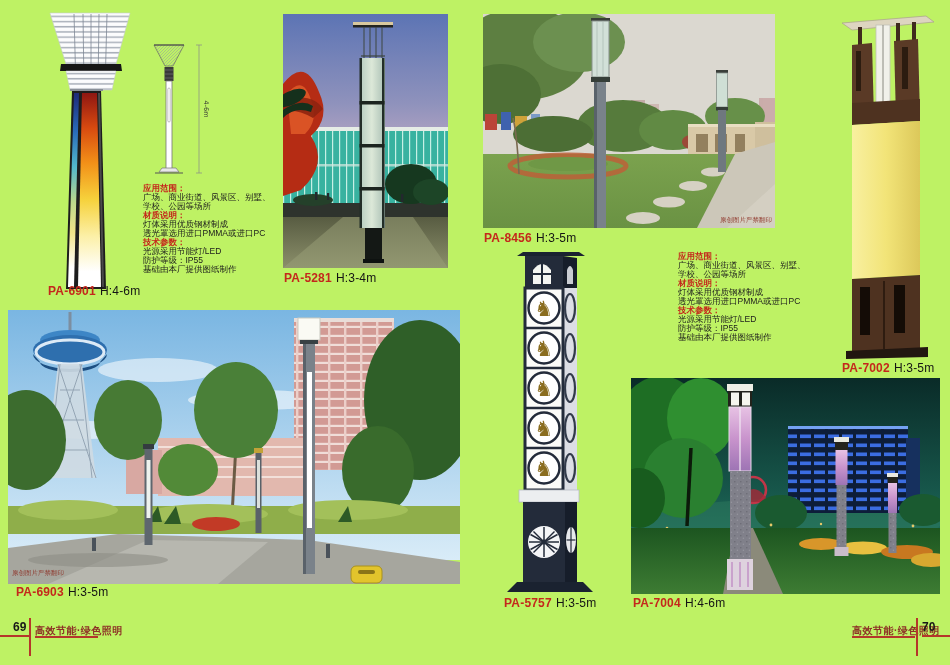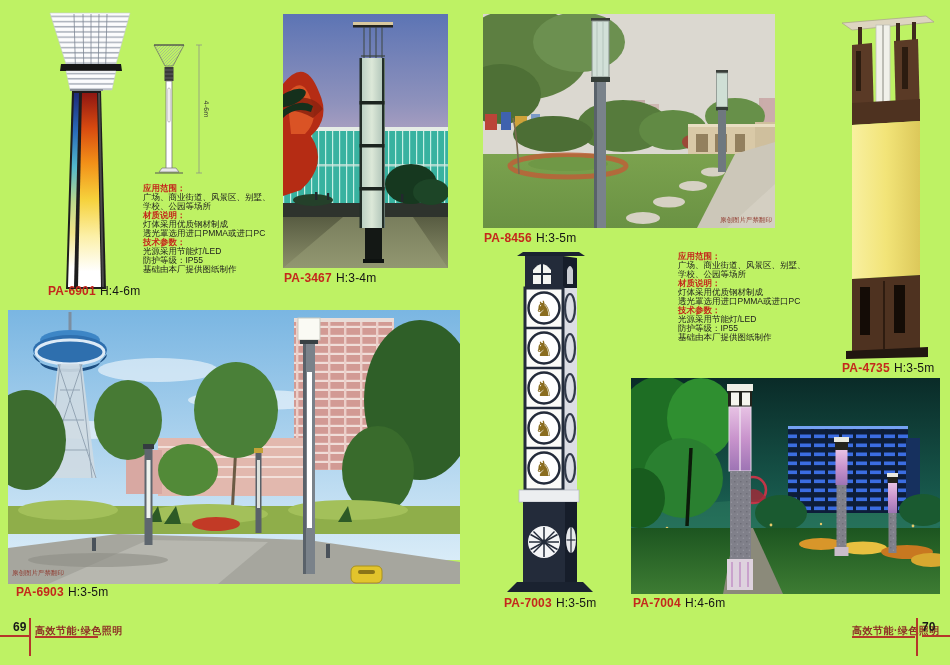--- a/index.html
+++ b/index.html
@@ -185,21 +185,21 @@
         <rect x="76.5" y="87" width="25" height="3.5" fill="#1c241f"></rect>
         <rect x="76.5" y="130" width="25" height="3.5" fill="#1c241f"></rect>
         <rect x="76.5" y="173" width="25" height="3.5" fill="#1c241f"></rect>
         <rect x="82" y="214" width="17" height="33" fill="#141815"></rect>
         <rect x="80" y="245" width="21" height="4" fill="#0e1210"></rect>
       </g>
     </svg>
   </div>
 
   <div class="product-label" style="left:284px;top:271px">
-    <span class="code">PA-3467</span><span class="ht">H:3-4m</span>
+    <span class="code">PA-5281</span><span class="ht">H:3-4m</span>
   </div>
 
   <div class="figure" style="left:483px;top:14px;width:292px;height:214px">
     <svg viewBox="0 0 292 214" preserveAspectRatio="none">
       <defs>
         <linearGradient id="g3grass" x1="0" y1="0" x2="0" y2="1">
           <stop offset="0" stop-color="#7ba24e"></stop>
             <stop offset="1" stop-color="#6a9243"></stop>
         </linearGradient>
       </defs>
@@ -315,21 +315,21 @@
         <polygon points="16,272 84,268 84,342 16,346" fill="#4e3220"></polygon>
         <rect x="24" y="280" width="10" height="48" fill="#140c06"></rect>
         <rect x="58" y="278" width="11" height="48" fill="#140c06"></rect>
         <line x1="48" y1="274" x2="48" y2="342" stroke="#2e1c10" stroke-width="2"></line>
       </g>
       <polygon points="10,344 92,340 92,350 10,352" fill="#221710"></polygon>
     </svg>
   </div>
 
   <div class="product-label" style="left:842px;top:361px">
-    <span class="code">PA-4735</span><span class="ht">H:3-5m</span>
+    <span class="code">PA-7002</span><span class="ht">H:3-5m</span>
   </div>
 
   <div class="figure" style="left:8px;top:310px;width:452px;height:274px">
     <svg viewBox="0 0 452 274" preserveAspectRatio="none">
       <defs>
         <linearGradient id="g4sky" x1="0" y1="0" x2="0" y2="1">
           <stop offset="0" stop-color="#7ab6e2"></stop>
             <stop offset="1" stop-color="#d9ecf8"></stop>
         </linearGradient>
         <pattern id="p4floors" width="16" height="9" patternUnits="userSpaceOnUse">
@@ -491,21 +491,21 @@
         <circle cx="49" cy="292" r="2.5" fill="#232b3a"></circle>
         <ellipse cx="76" cy="290" rx="5" ry="13" fill="#e8e9ec"></ellipse>
         <line x1="76" y1="277" x2="76" y2="303" stroke="#232b3a" stroke-width="1.2"></line>
         <line x1="71.5" y1="290" x2="80.5" y2="290" stroke="#232b3a" stroke-width="1.2"></line>
       </g>
       <polygon points="22,332 88,332 98,342 12,342" fill="#1a2230"></polygon>
     </svg>
   </div>
 
   <div class="product-label" style="left:504px;top:596px">
-    <span class="code">PA-7003</span><span class="ht">H:3-5m</span>
+    <span class="code">PA-5757</span><span class="ht">H:3-5m</span>
   </div>
 
   <div class="figure" style="left:631px;top:378px;width:309px;height:216px">
     <svg viewBox="0 0 309 216" preserveAspectRatio="none">
       <defs>
         <linearGradient id="g5sky" x1="0" y1="0" x2="0" y2="1">
           <stop offset="0" stop-color="#0a2b28"></stop>
             <stop offset="0.75" stop-color="#17574b"></stop>
             <stop offset="1" stop-color="#1e6a58"></stop>
         </linearGradient>

